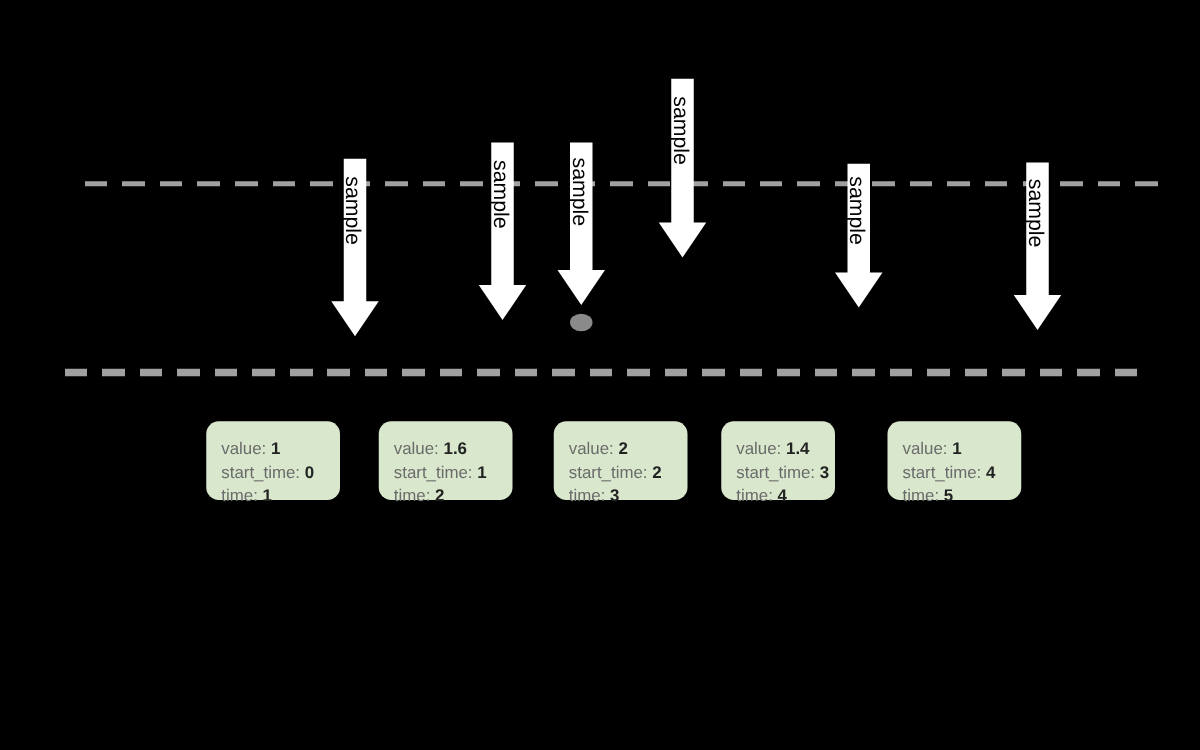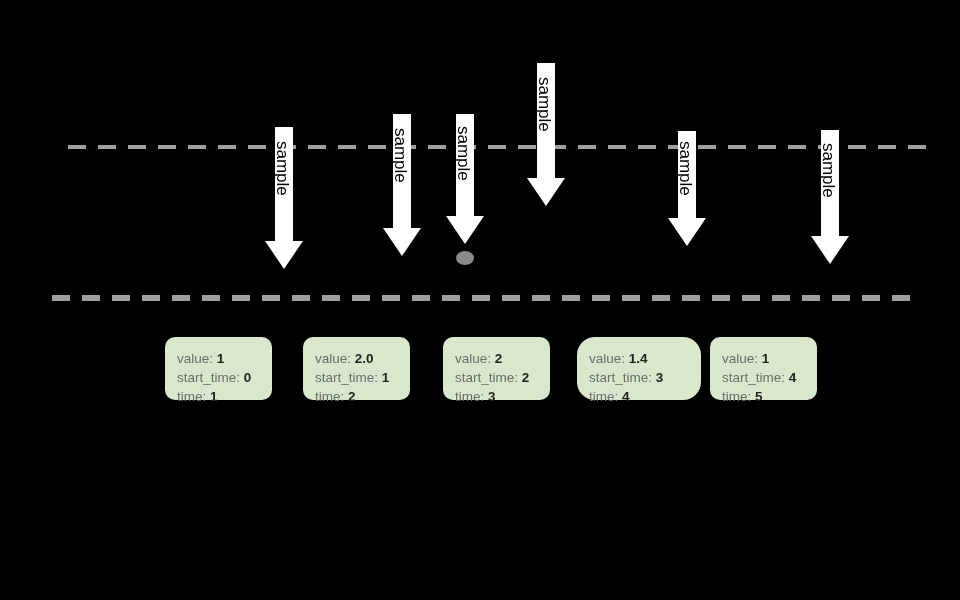--- a/index.html
+++ b/index.html
@@ -122,30 +122,30 @@
   <div id="dot-layer">
       <div class="dot" style="left: 456px; top: 251px; width: 18px; height: 14px; background: rgb(138, 138, 138);"></div>
     </div>
   <div id="records-layer">
       <div class="record-box" style="left: 165px; top: 337px; width: 107px; height: 63px; background: rgb(217, 232, 205);">
         <div class="record-line"><span class="k" style="color: rgb(107, 107, 107);">value:</span> <span class="v" style="color: rgb(34, 34, 34);">1</span></div>
         <div class="record-line"><span class="k" style="color: rgb(107, 107, 107);">start_time:</span> <span class="v" style="color: rgb(34, 34, 34);">0</span></div>
         <div class="record-line"><span class="k" style="color: rgb(107, 107, 107);">time:</span> <span class="v" style="color: rgb(34, 34, 34);">1</span></div>
       </div>
       <div class="record-box" style="left: 303px; top: 337px; width: 107px; height: 63px; background: rgb(217, 232, 205);">
-        <div class="record-line"><span class="k" style="color: rgb(107, 107, 107);">value:</span> <span class="v" style="color: rgb(34, 34, 34);">2.0</span></div>
+        <div class="record-line"><span class="k" style="color: rgb(107, 107, 107);">value:</span> <span class="v" style="color: rgb(34, 34, 34);">1.6</span></div>
         <div class="record-line"><span class="k" style="color: rgb(107, 107, 107);">start_time:</span> <span class="v" style="color: rgb(34, 34, 34);">1</span></div>
         <div class="record-line"><span class="k" style="color: rgb(107, 107, 107);">time:</span> <span class="v" style="color: rgb(34, 34, 34);">2</span></div>
       </div>
       <div class="record-box" style="left: 443px; top: 337px; width: 107px; height: 63px; background: rgb(217, 232, 205);">
         <div class="record-line"><span class="k" style="color: rgb(107, 107, 107);">value:</span> <span class="v" style="color: rgb(34, 34, 34);">2</span></div>
         <div class="record-line"><span class="k" style="color: rgb(107, 107, 107);">start_time:</span> <span class="v" style="color: rgb(34, 34, 34);">2</span></div>
         <div class="record-line"><span class="k" style="color: rgb(107, 107, 107);">time:</span> <span class="v" style="color: rgb(34, 34, 34);">3</span></div>
       </div>
-      <div class="record-box" style="left: 577px; top: 337px; width: 124px; height: 63px; background: rgb(217, 232, 205); border-radius: 18px;">
+      <div class="record-box" style="left: 577px; top: 337px; width: 91px; height: 63px; background: rgb(217, 232, 205);">
         <div class="record-line"><span class="k" style="color: rgb(107, 107, 107);">value:</span> <span class="v" style="color: rgb(34, 34, 34);">1.4</span></div>
         <div class="record-line"><span class="k" style="color: rgb(107, 107, 107);">start_time:</span> <span class="v" style="color: rgb(34, 34, 34);">3</span></div>
         <div class="record-line"><span class="k" style="color: rgb(107, 107, 107);">time:</span> <span class="v" style="color: rgb(34, 34, 34);">4</span></div>
       </div>
       <div class="record-box" style="left: 710px; top: 337px; width: 107px; height: 63px; background: rgb(217, 232, 205);">
         <div class="record-line"><span class="k" style="color: rgb(107, 107, 107);">value:</span> <span class="v" style="color: rgb(34, 34, 34);">1</span></div>
         <div class="record-line"><span class="k" style="color: rgb(107, 107, 107);">start_time:</span> <span class="v" style="color: rgb(34, 34, 34);">4</span></div>
         <div class="record-line"><span class="k" style="color: rgb(107, 107, 107);">time:</span> <span class="v" style="color: rgb(34, 34, 34);">5</span></div>
       </div>
     </div>

